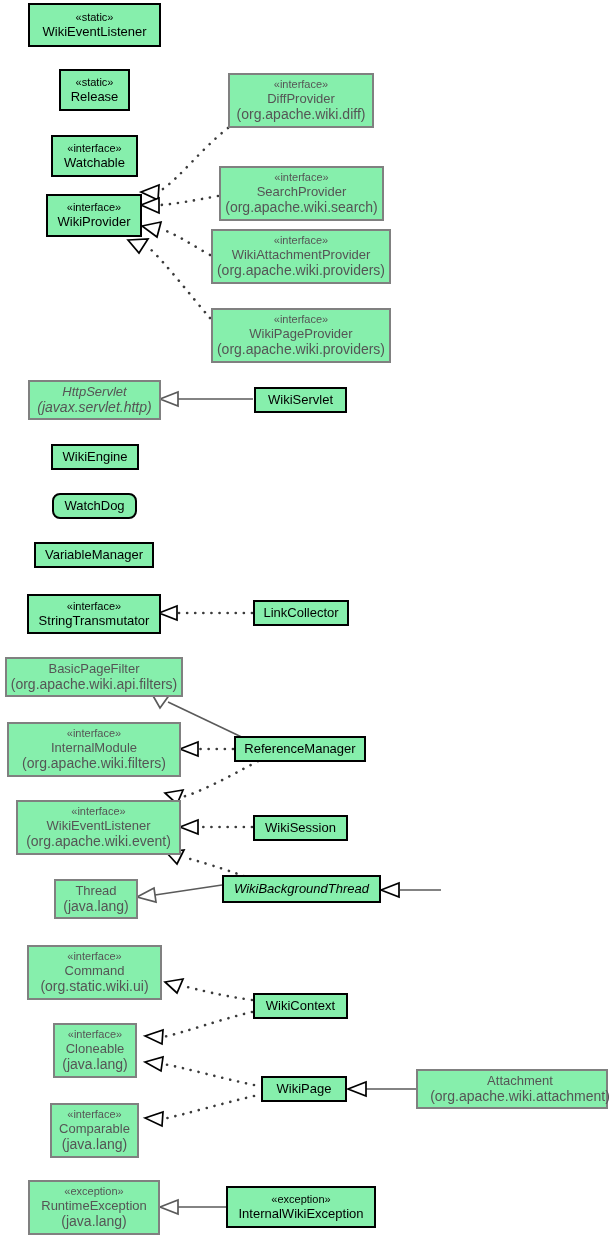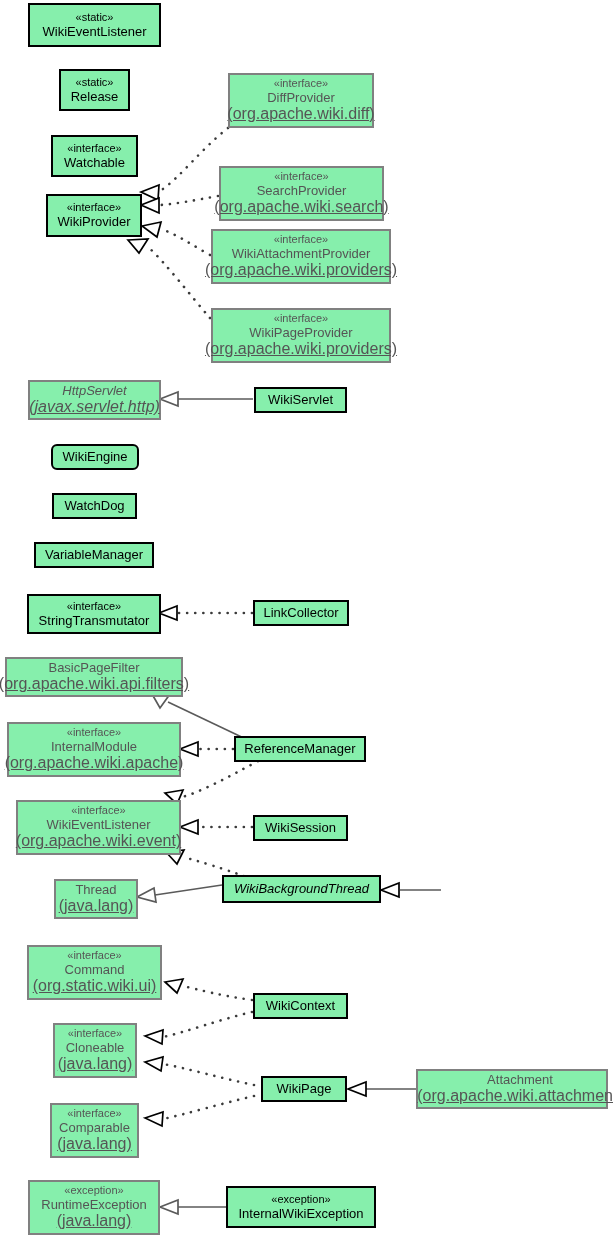--- a/index.html
+++ b/index.html
@@ -33,21 +33,21 @@
     border:2px solid #000000;
     color:#000000;
   }
   
   .node.ext{
     border:2px solid #808080;
     color:#555555;
   }
   .ln.stereo{font-size:11px;}
   .ln.name{font-size:13px;}
-  .ln.pkg{font-size:16px;text-decoration:underline;}
+  .ln.pkg{font-size:14px;}
   .node.ext .ln.name{font-size:13px;}
   .italic{font-style:italic;}
   
   svg.edges{
     position:absolute;
     left:0;top:0;
     width:613px;height:1241px;
     pointer-events:none;
     overflow:visible;
   }
@@ -219,25 +219,25 @@
 
   <div class="node ext" style="left:28px;top:380px;width:133px;height:40px;">
     <span class="ln name italic">HttpServlet</span>
     <span class="ln pkg italic">(javax.servlet.http)</span>
   </div>
 
   <div class="node local" style="left:254px;top:387px;width:93px;height:26px;">
     <span class="ln name">WikiServlet</span>
   </div>
 
-  <div class="node local" style="left:51px;top:444px;width:88px;height:26px;border-radius:6px;">
+  <div class="node local" style="left:51px;top:444px;width:88px;height:26px;">
     <span class="ln name">WikiEngine</span>
   </div>
 
-  <div class="node local" style="left:52px;top:493px;width:85px;height:26px;">
+  <div class="node local" style="left:52px;top:493px;width:85px;height:26px;border-radius:8px;">
     <span class="ln name">WatchDog</span>
   </div>
 
   <div class="node local" style="left:34px;top:542px;width:120px;height:26px;">
     <span class="ln name">VariableManager</span>
   </div>
 
   <div class="node local" style="left:27px;top:594px;width:134px;height:40px;">
     <span class="ln stereo">«interface»</span>
     <span class="ln name">StringTransmutator</span>
@@ -248,21 +248,21 @@
   </div>
 
   <div class="node ext" style="left:5px;top:657px;width:178px;height:40px;">
     <span class="ln name">BasicPageFilter</span>
     <span class="ln pkg">(org.apache.wiki.api.filters)</span>
   </div>
 
   <div class="node ext" style="left:7px;top:722px;width:174px;height:55px;">
     <span class="ln stereo">«interface»</span>
     <span class="ln name">InternalModule</span>
-    <span class="ln pkg">(org.apache.wiki.apache)</span>
+    <span class="ln pkg">(org.apache.wiki.filters)</span>
   </div>
 
   <div class="node local" style="left:234px;top:736px;width:132px;height:26px;">
     <span class="ln name">ReferenceManager</span>
   </div>
 
   <div class="node ext" style="left:16px;top:800px;width:165px;height:55px;">
     <span class="ln stereo">«interface»</span>
     <span class="ln name">WikiEventListener</span>
     <span class="ln pkg">(org.apache.wiki.event)</span>

